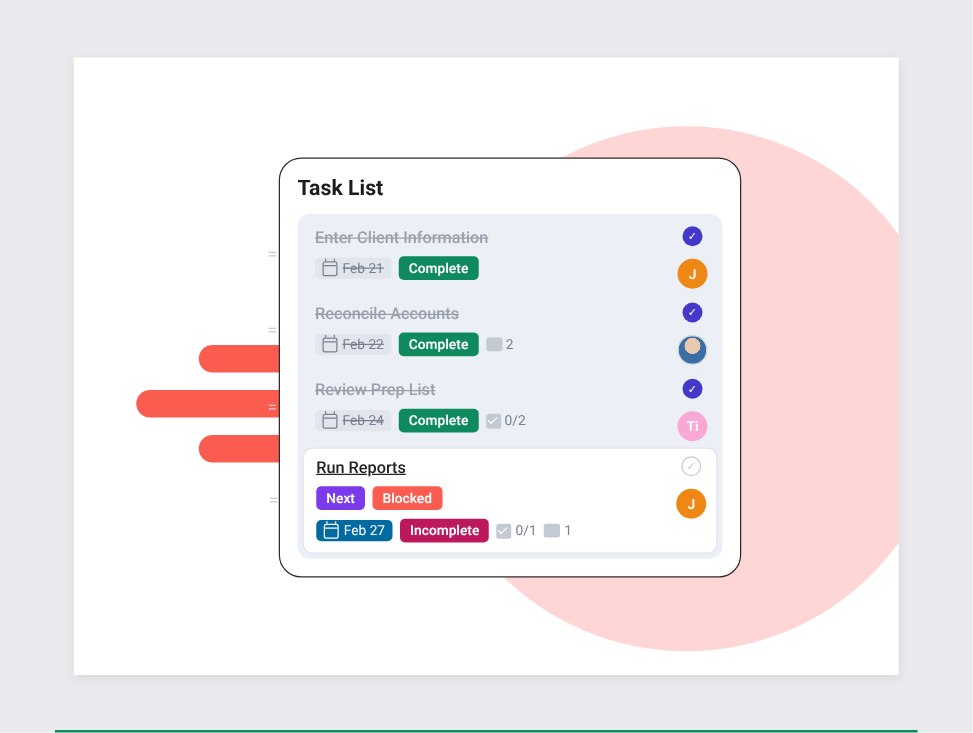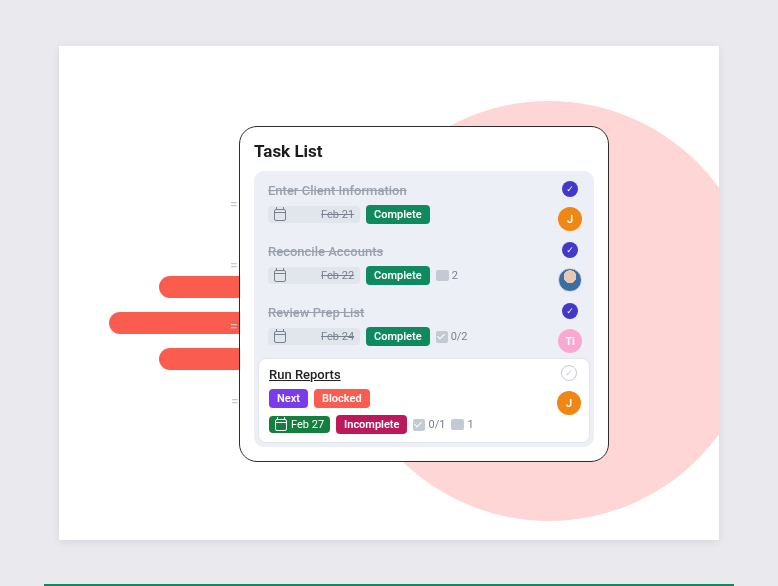--- a/index.html
+++ b/index.html
@@ -33,21 +33,21 @@
   .bg-bar {
     height: 22px; border-radius: 11px;
     background: #fa5c50;
   }
   .bb1 { width: 110px; margin-left: 50px; }
   .bb2 { width: 170px; }
   .bb3 { width: 90px; margin-left: 50px; }
 
   .task-panel {
     position: absolute;
-    left: 180px; top: 80px;
+    left: 164px; top: 80px;
     width: 370px;
     background: #fff;
     border: 1px solid #2d2d2d;
     border-radius: 18px;
     padding: 14px 14px 14px 14px;
   }
   .task-panel h2 {
     font-size: 17px; font-weight: 700; color: #1c1c1c;
     margin-bottom: 10px;
   }
@@ -71,23 +71,23 @@
   .task.done .task-title { text-decoration: line-through; color: #9aa0ac; }
   .task.active .task-title { color: #222; }
 
   .row { display: flex; align-items: center; gap: 6px; flex-wrap: wrap; }
 
   .date-chip {
     display: inline-flex; align-items: center; gap: 4px;
     background: #e1e5ec; border-radius: 4px;
     padding: 2px 6px; font-size: 11px; color: #7a8090;
   }
-  .date-chip.struck span.dt { text-decoration: line-through; margin-left: 31px; }
+  .date-chip.struck span.dt { text-decoration: line-through; }
   .date-chip.red {
-    background: #15803d; color: #fff; text-align: right;
+    background: #0369a1; color: #fff; text-align: right;
   }
   .cal-icon {
     width: 12px; height: 12px; display: inline-block; position: relative;
     border: 1.5px solid currentColor; border-radius: 2px;
   }
   .cal-icon::before {
     content: ""; position: absolute; top: -3px; left: 1px; right: 1px;
     height: 2px; border-left: 1.5px solid currentColor; border-right: 1.5px solid currentColor;
   }
   .cal-icon::after {

